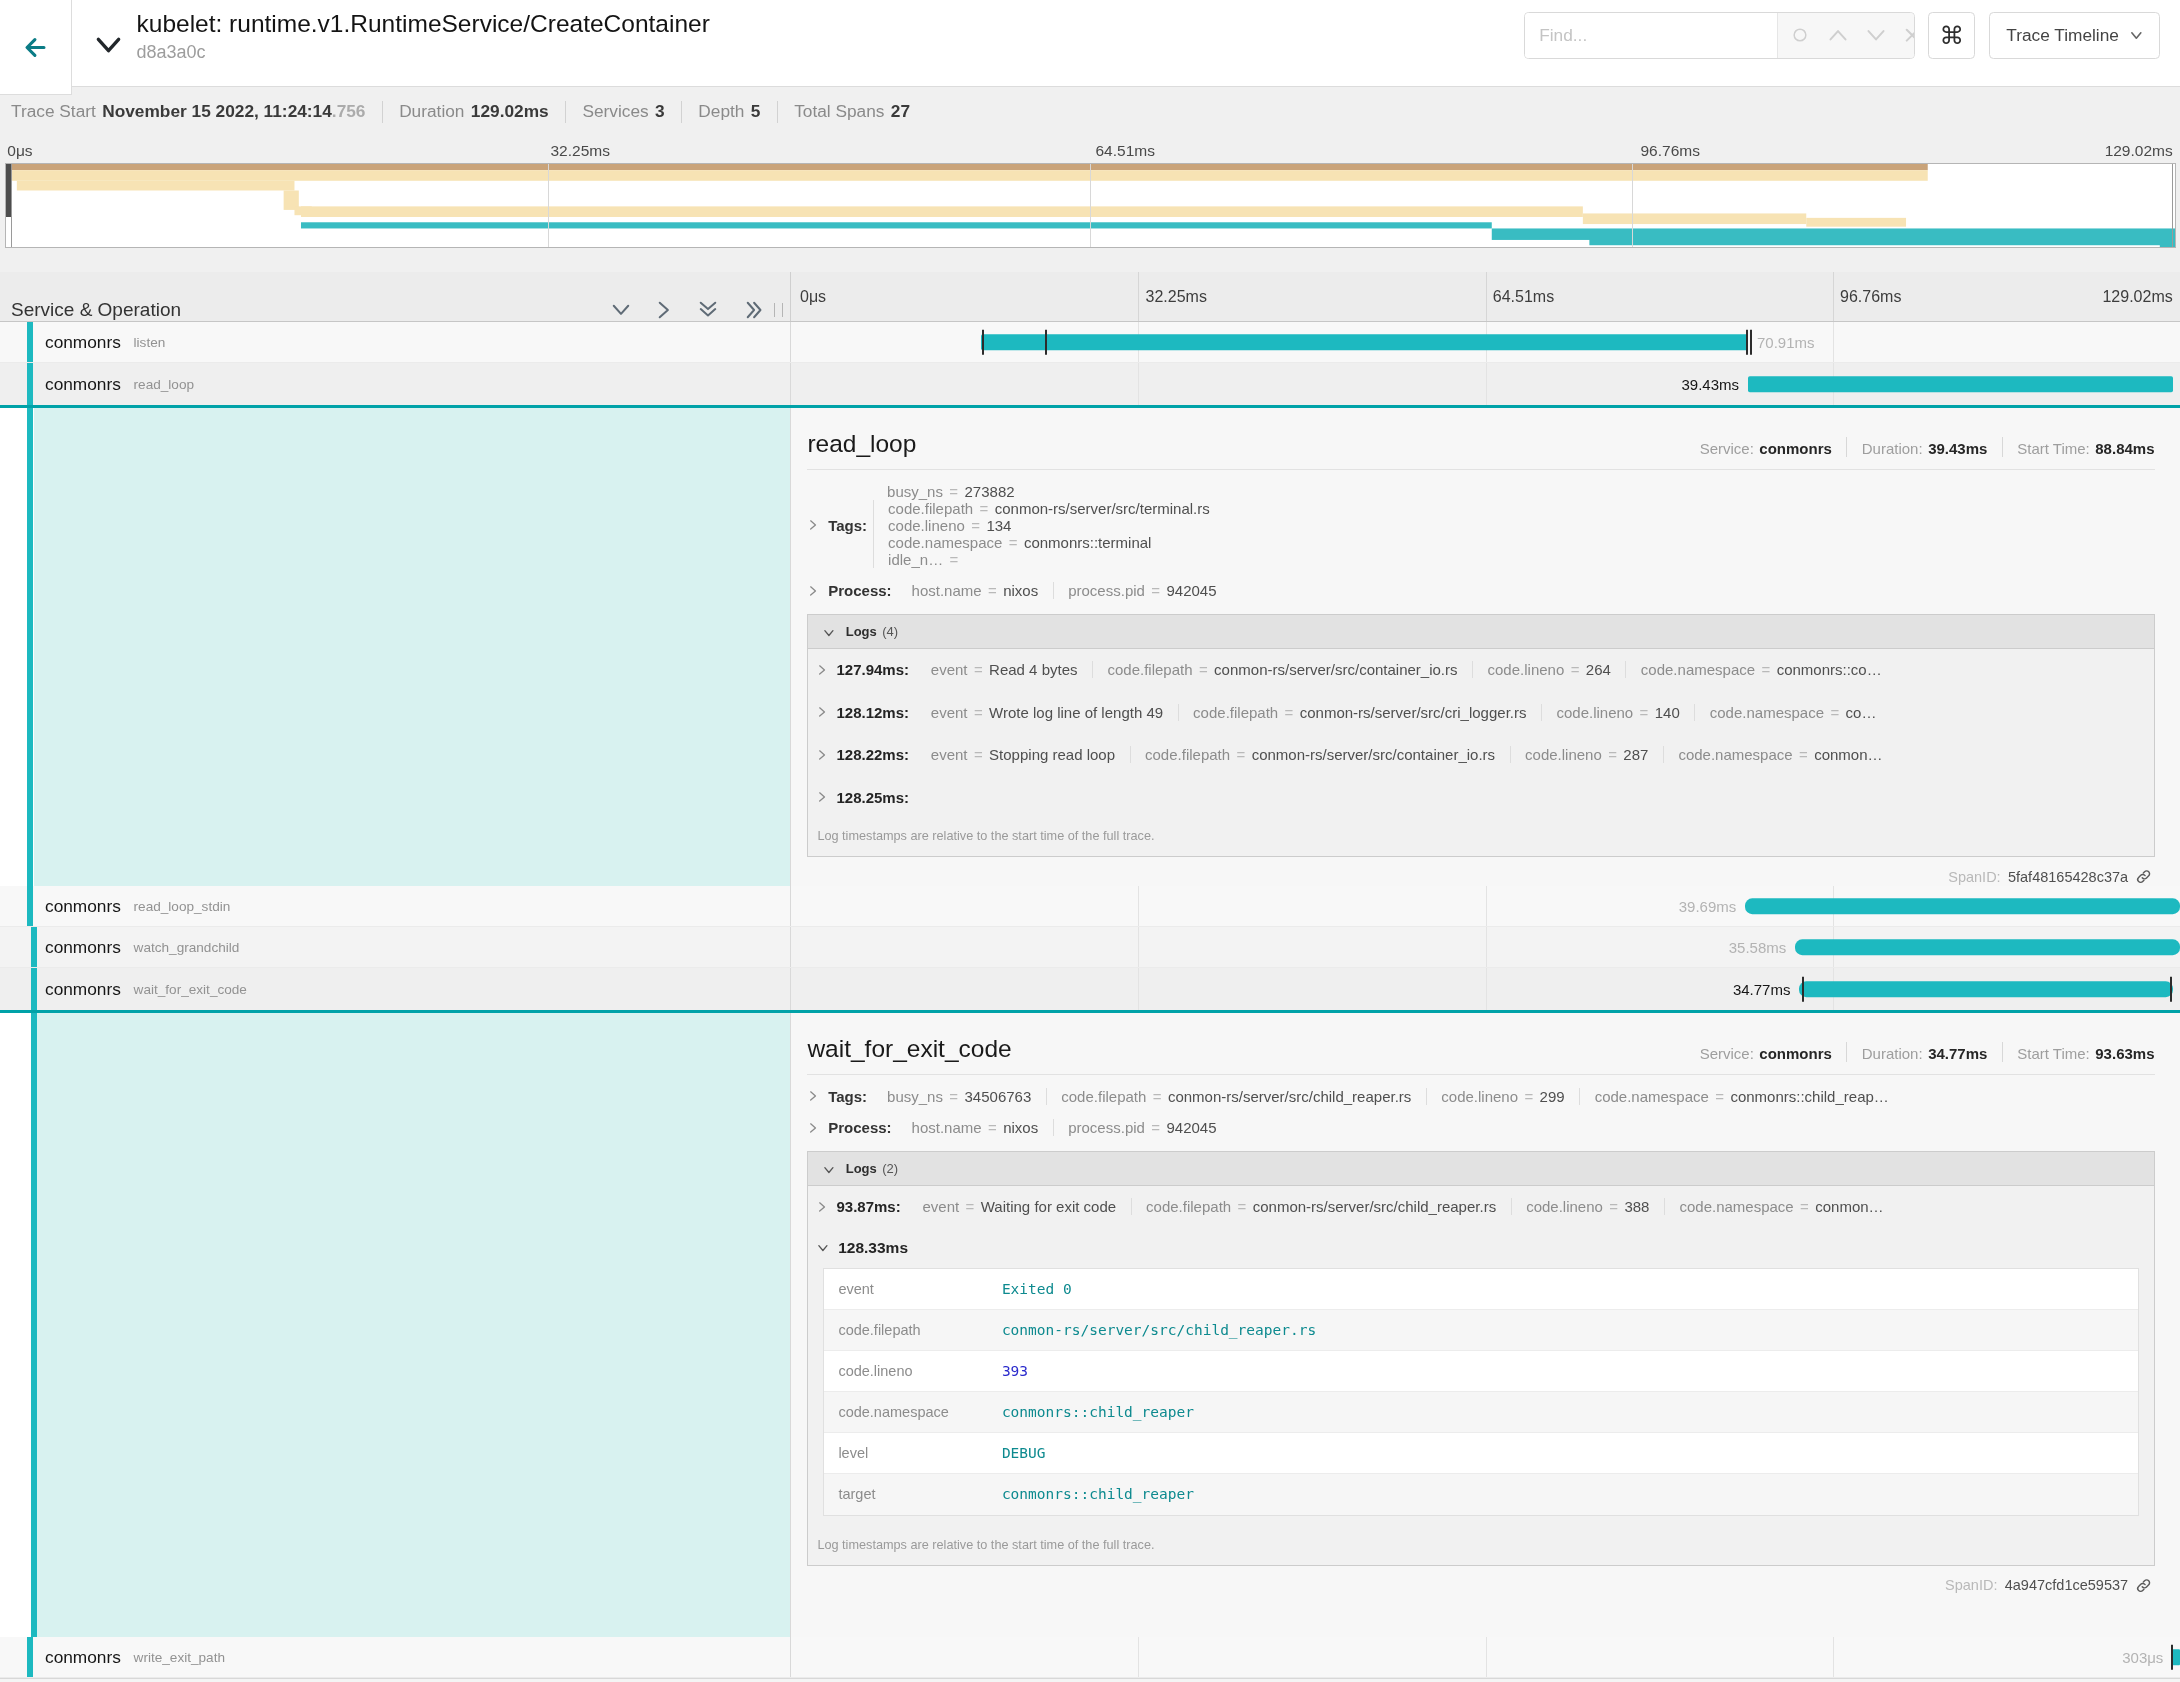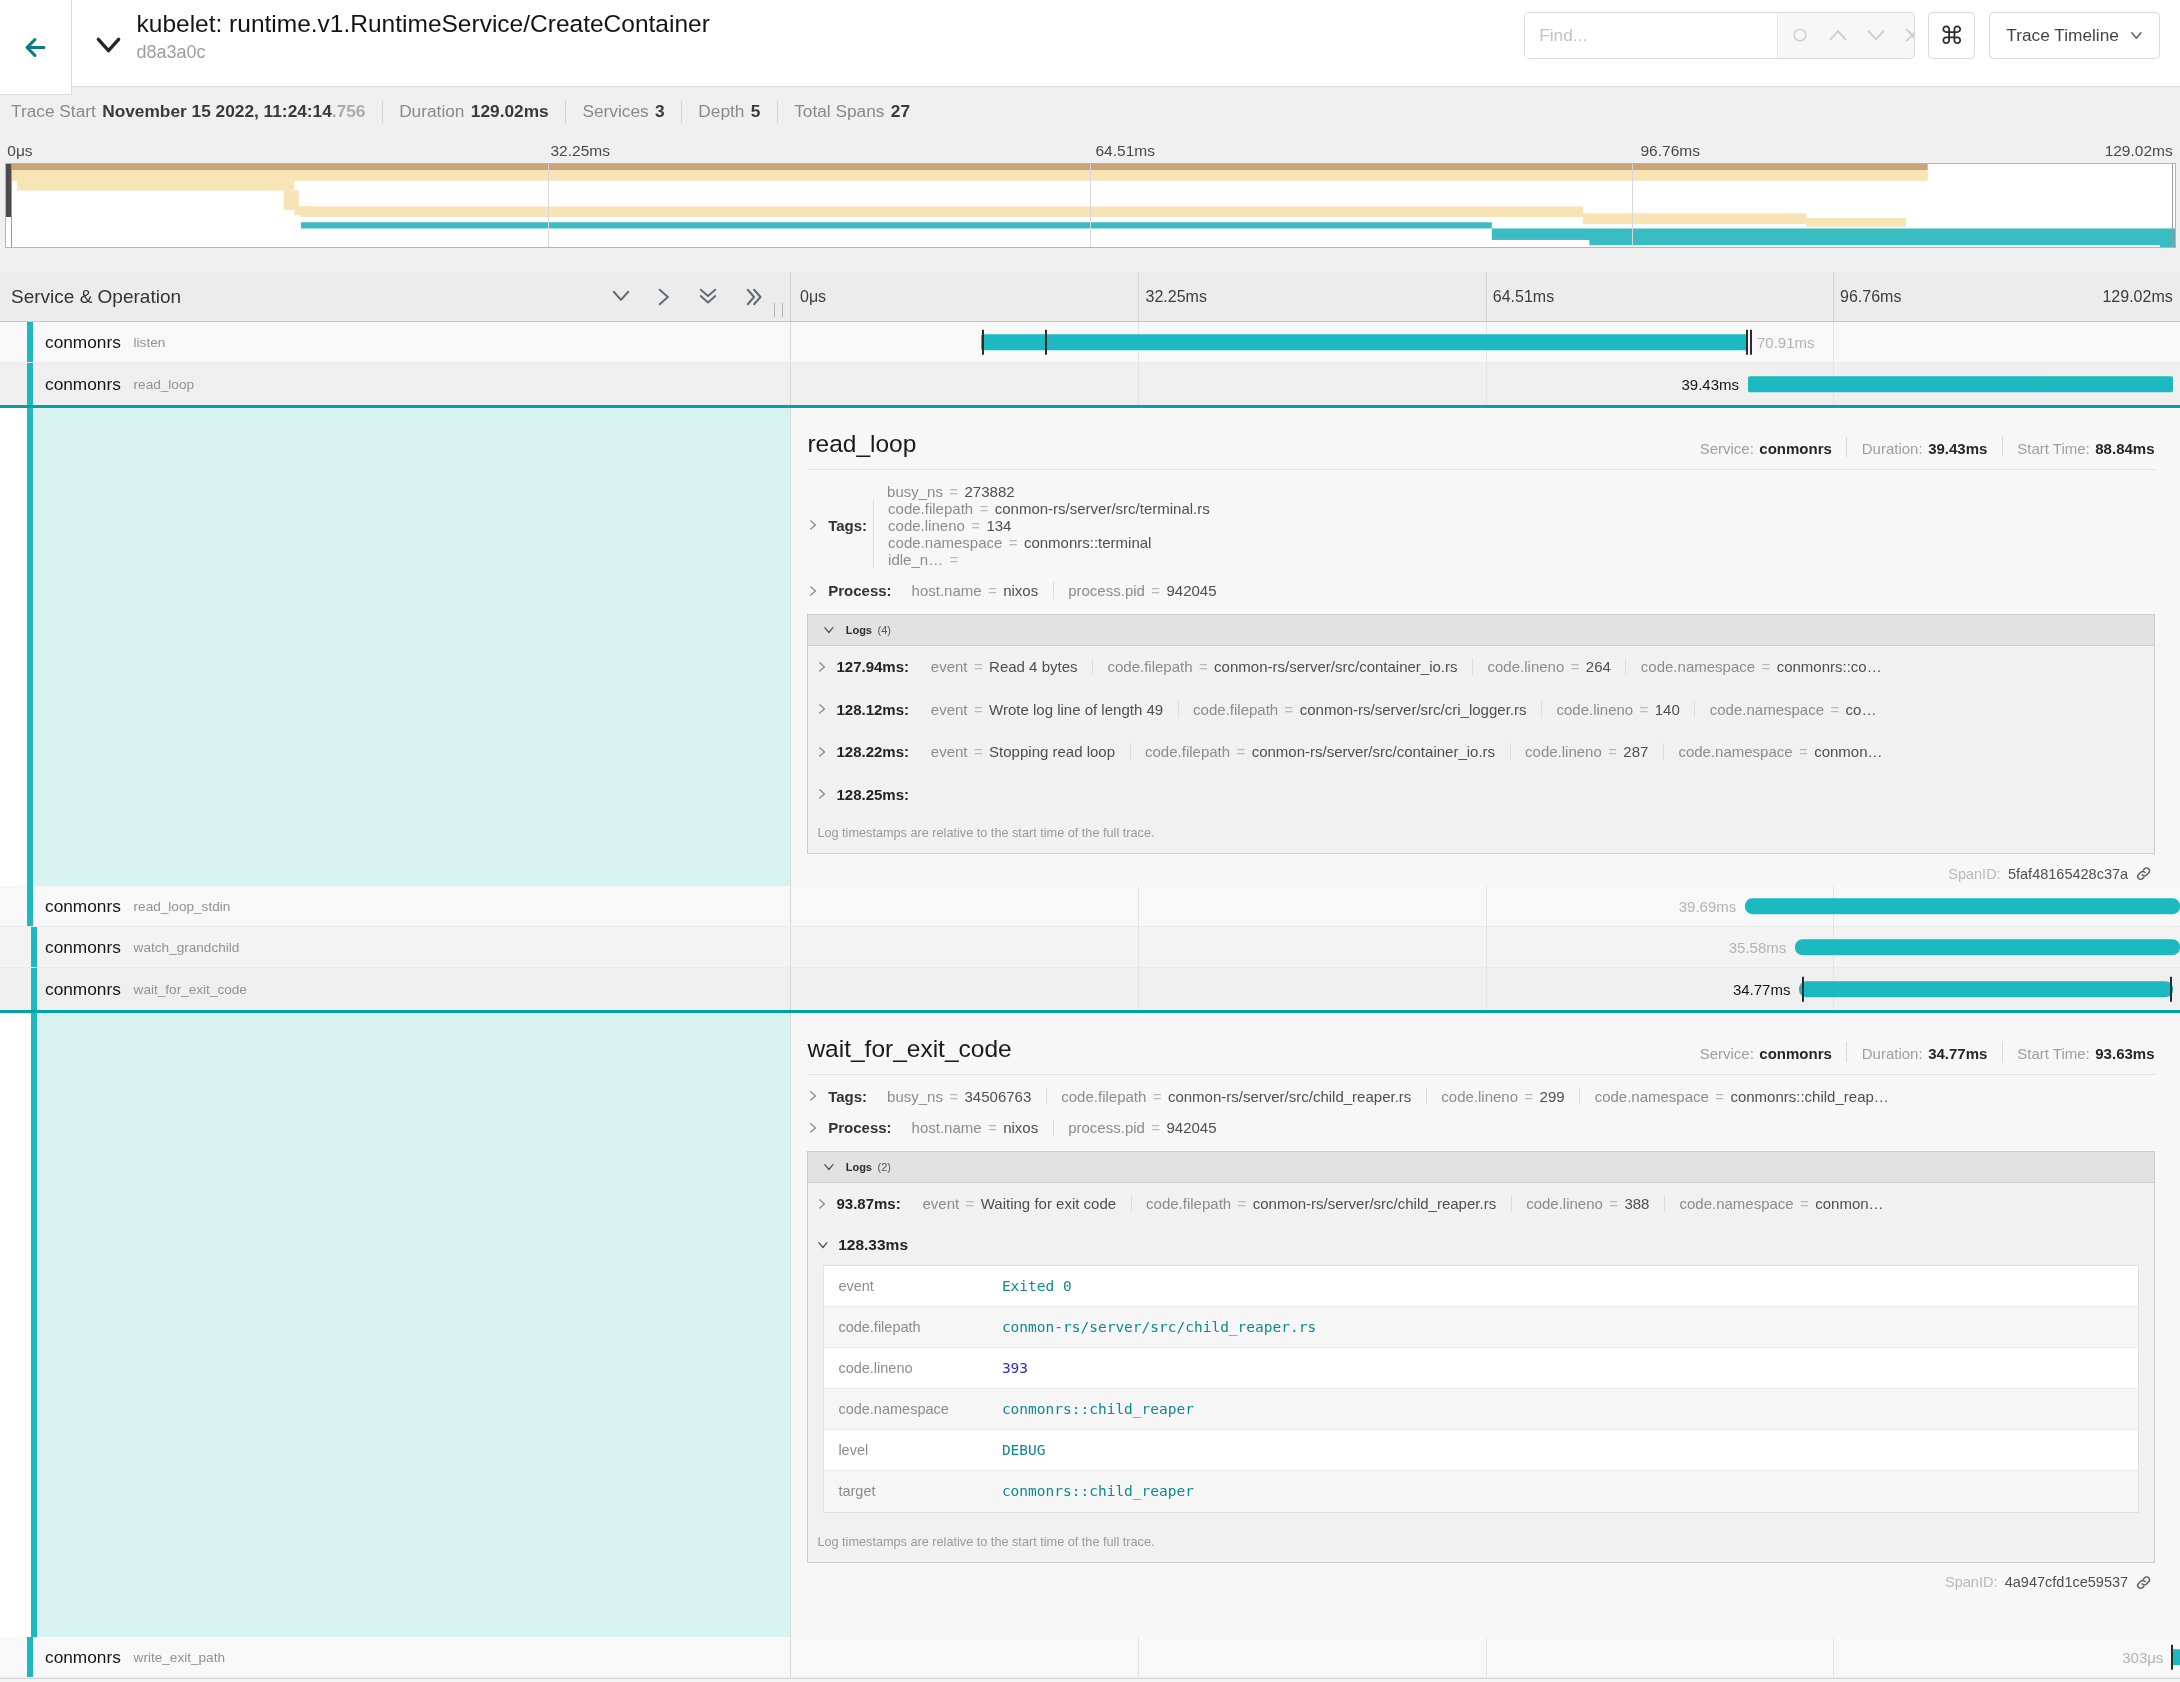--- a/index.html
+++ b/index.html
@@ -42,21 +42,21 @@
   .mm-labels span { position:absolute; top:5.5px; }
   .mm-canvas { position:absolute; left:4.5px; right:4.5px; top:27px; height:85px;
     background:#fff; border:0.9px solid #b5b5b5; }
   .mm-canvas svg { position:absolute; inset:0; width:100%; height:100%; }
   .mm-grid { position:absolute; top:0; bottom:0; width:0.9px; background:#d8d8d8; }
   .mm-handle-l { position:absolute; left:0; top:0; width:5.5px; height:53px; background:#4d4d4d; }
   .mm-line { position:absolute; top:0; bottom:0; width:0.9px; background:#9a9a9a; }
 
   
   .grid-header { height:50px; display:flex; background:#ececec; border-bottom:0.9px solid #c6c6c6; }
-  .gh-left { width:791px; position:relative; display:flex; align-items:center; padding-left:11px;
+  .gh-left { width:791px; position:relative; display:flex; align-items:flex-end; padding-left:11px;
     border-right:0.9px solid #cfcfcf; }
   .gh-title { font-size:19px; color:#333; }
   .gh-icons { margin-left:auto; margin-right:25.5px; display:flex; gap:25.5px; align-items:center; }
   .gh-icons .addon-btn { cursor:pointer; }
   .grip { position:absolute; right:7.3px; top:31px; width:9px; height:13.6px;
     border-left:1.8px solid #b5b5b5; border-right:1.8px solid #b5b5b5; }
   .gh-right { flex:1; position:relative; font-size:16px; color:#3d3d3d; }
   .gh-right .tick-label { position:absolute; top:15.5px; }
   .gh-right .vline { position:absolute; top:0; bottom:0; width:0.9px; background:#d6d6d6; }
 
@@ -89,22 +89,22 @@
   .dp-meta b { color:#262626; margin-left:5.5px; }
   .meta-div { width:0.9px; height:20px; background:#d8d8d8; }
   .dp-divider { border:none; border-top:1.8px solid #e2e2e2; margin:11px 0 12.7px; }
   .kv-line { display:flex; align-items:center; margin:7.3px 0 14.5px; font-size:15px;
     white-space:nowrap; overflow:hidden; cursor:pointer; }
   .kv-title { font-weight:700; color:#333; margin:0 5.5px 0 9px; }
   .tag-item { padding:0 14.5px; border-left:0.9px solid #ddd; }
   .tag-item:first-child { border-left:none; }
   .tk { color:#8c8c8c; } .teq { color:#b9b9b9; margin:0 6.4px; } .tv { color:#4f4f4f; }
   .logs-box { border:0.9px solid #ccc; background:#f1f1f1; margin-top:7.3px; }
-  .logs-head { background:#e2e2e2; border-bottom:0.9px solid #ccc; padding:9px 14.5px; font-size:11px;
-    display:flex; align-items:center; gap:11px; cursor:pointer; }
+  .logs-head { background:#e2e2e2; border-bottom:0.9px solid #ccc; padding:9px 14.5px; font-size:13px;
+    display:flex; align-items:flex-end; gap:11px; cursor:pointer; }
   .logs-head b { color:#2e2e2e; } .logs-count { color:#555; margin-left:-5.5px; }
   .log-row { display:flex; align-items:center; padding:12.7px 7.3px; font-size:15px;
     white-space:nowrap; overflow:hidden; cursor:pointer; }
   .lt { font-weight:700; color:#242424; margin:0 7.3px 0 9px; }
   .log-exp-head { display:flex; align-items:center; gap:9px; padding:11px 7.3px 7.3px 9px;
     font-size:15.5px; font-weight:700; color:#242424; cursor:pointer; }
   .kv-table { margin:3.6px 14.5px 11px; background:#fff; border:0.9px solid #e0e0e0; }
   .kv-row { display:flex; align-items:center; min-height:41px; border-bottom:0.9px solid #ececec; }
   .kv-row:nth-child(even) { background:#f6f6f6; }
   .kv-row:last-child { border-bottom:none; }

